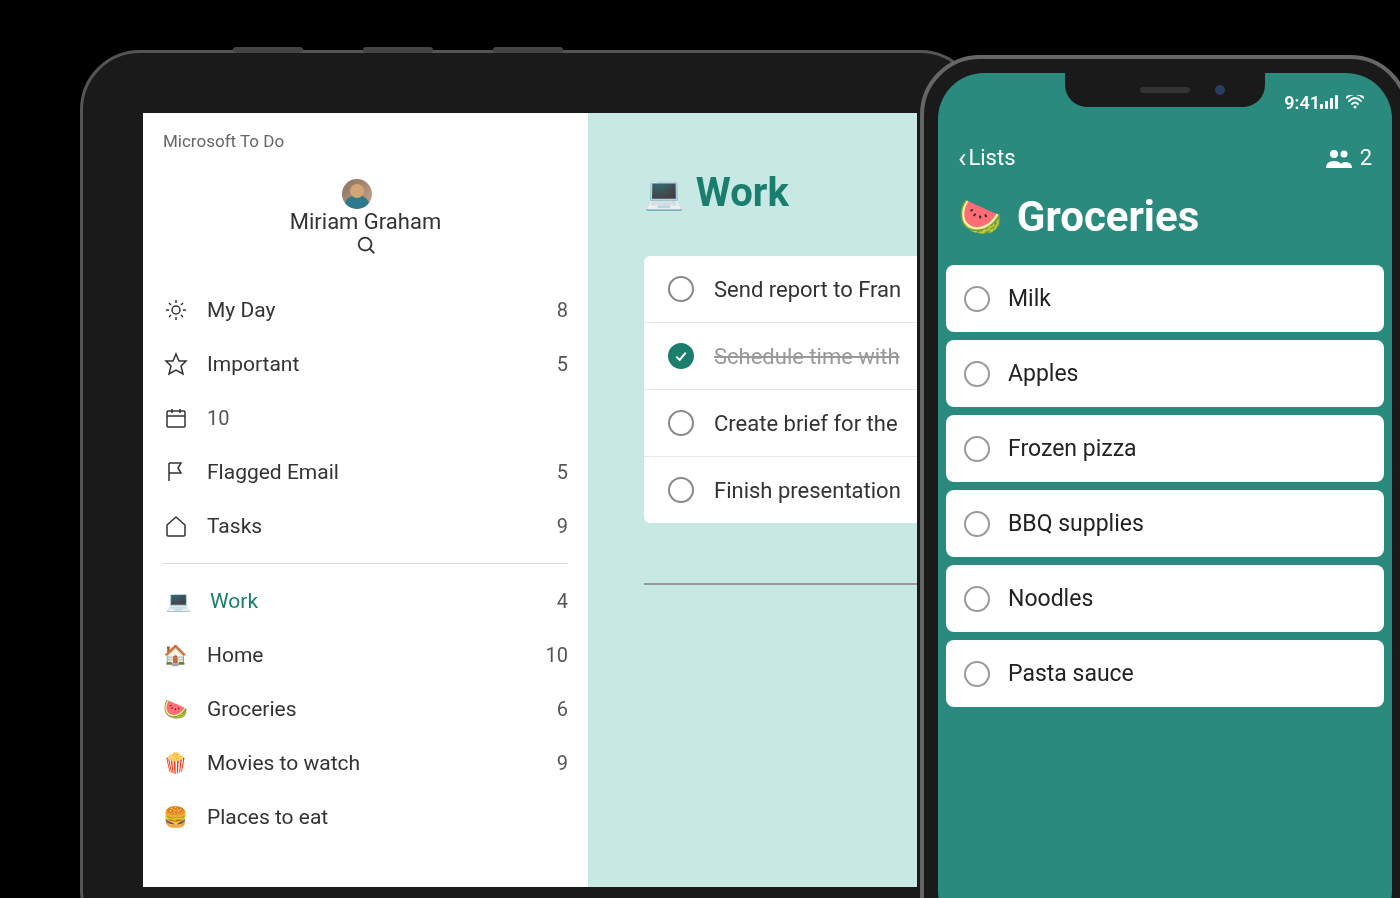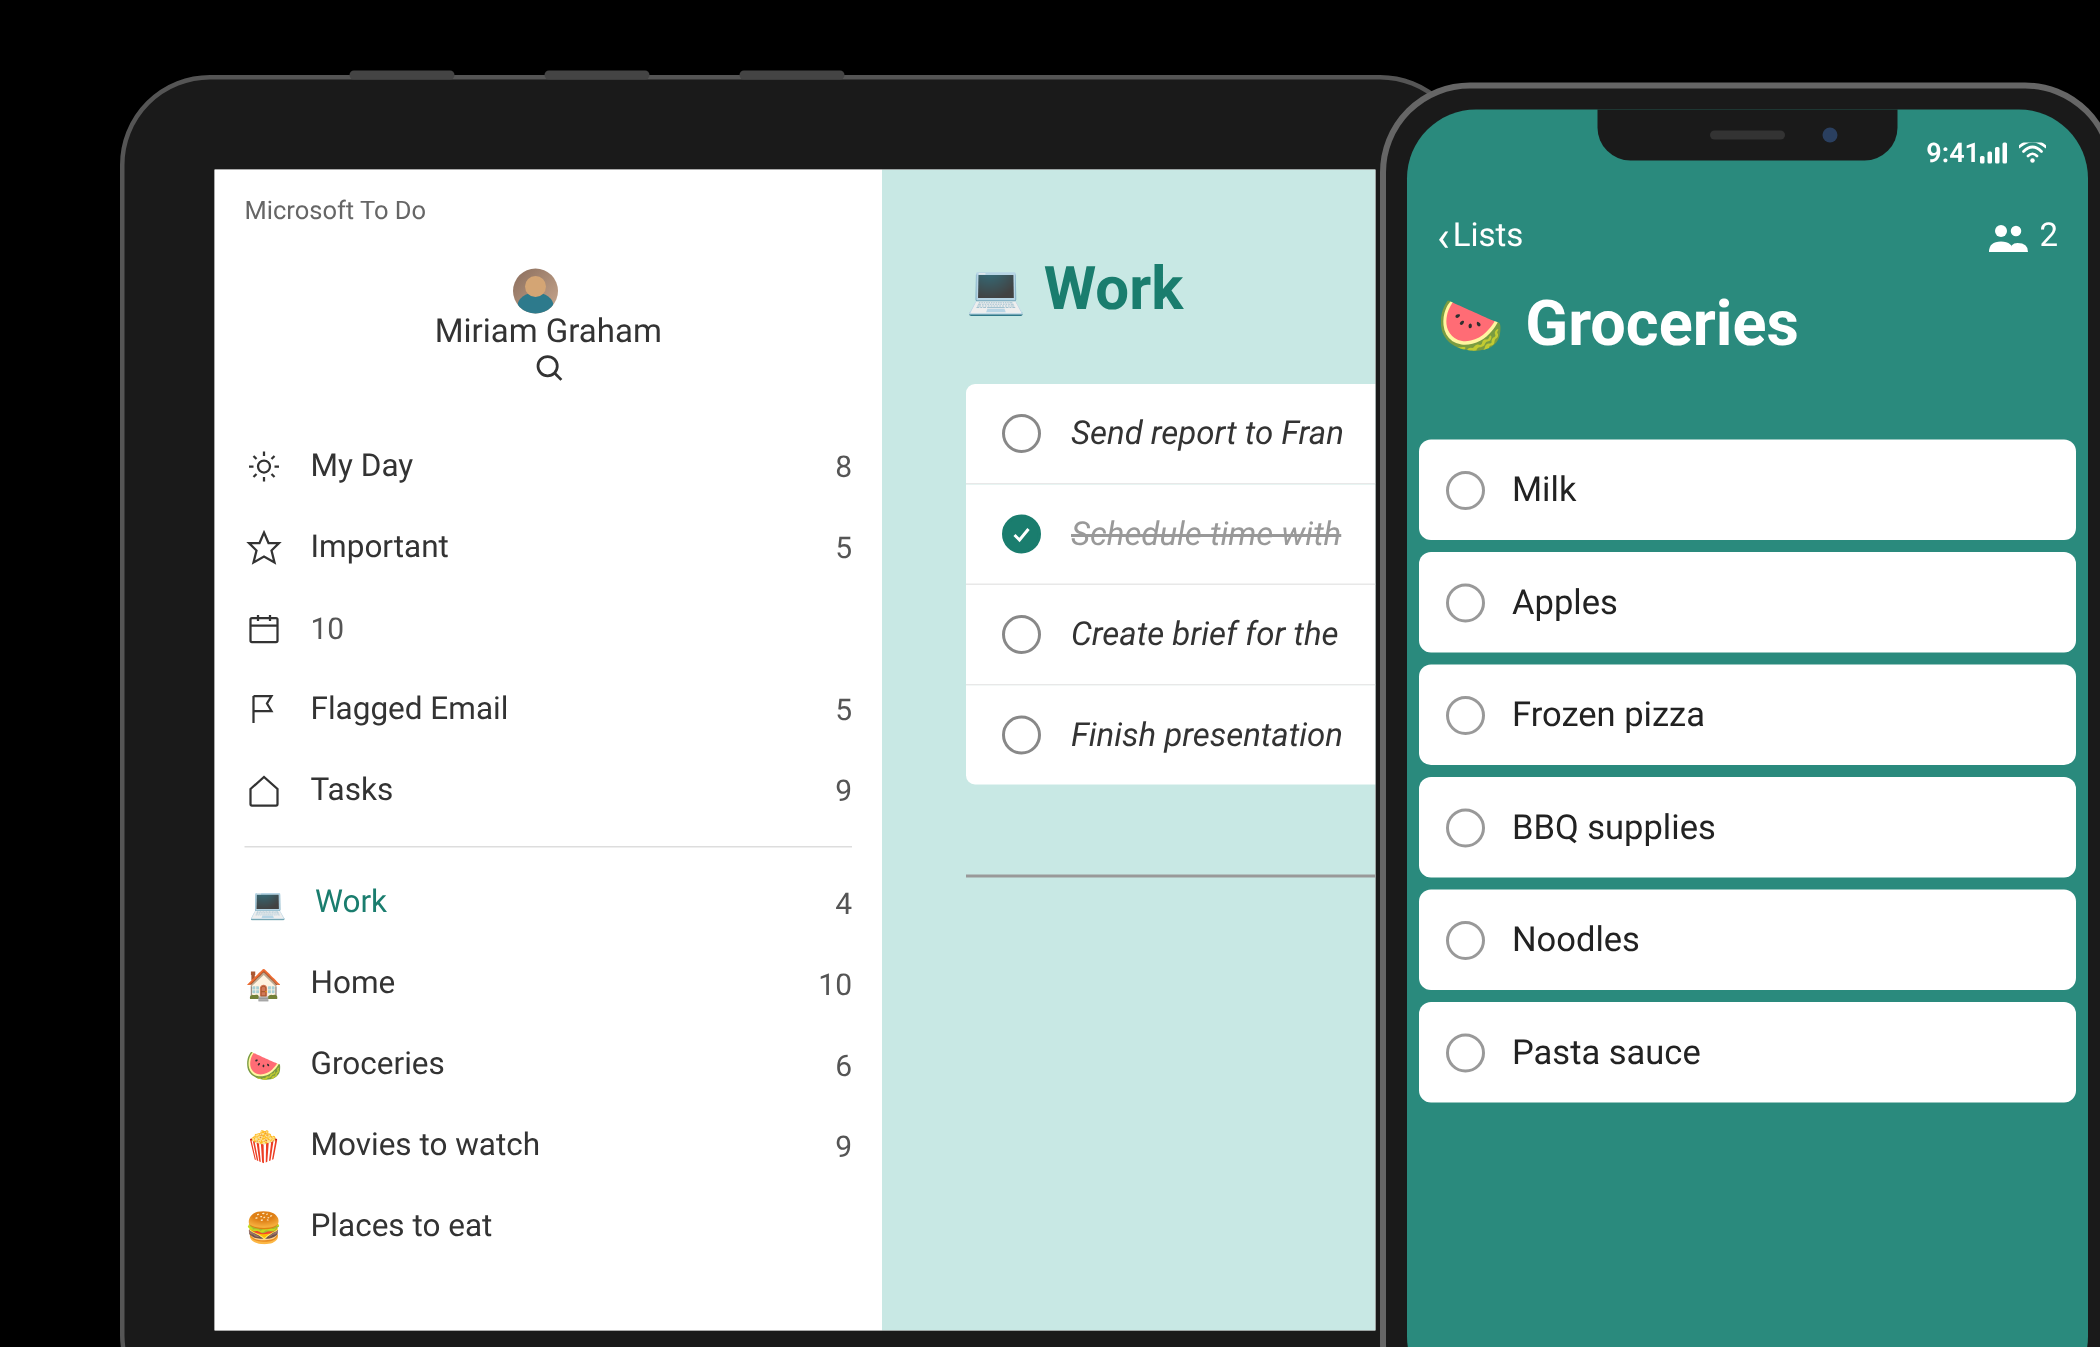--- a/index.html
+++ b/index.html
@@ -177,21 +177,20 @@
     }
     
     .list-title {
       font-size: 40px;
       font-weight: 700;
       color: #1a7d6e;
     }
     
     .task-list {
       background: transparent;
-      font-style: italic;
     }
     
     .task-item {
       background: #fff;
       border-bottom: 1px solid #e8e8e8;
       padding: 20px 24px;
       display: flex;
       align-items: center;
       cursor: pointer;
     }
@@ -348,21 +347,20 @@
       font-size: 36px;
     }
     
     .phone-list-title {
       font-size: 42px;
       font-weight: 700;
     }
     
     .phone-tasks {
       padding: 0 8px;
-      margin-top: 28px;
     }
     
     .phone-task-item {
       background: #fff;
       border-radius: 8px;
       padding: 20px 18px;
       margin-bottom: 8px;
       display: flex;
       align-items: center;
       cursor: pointer;

